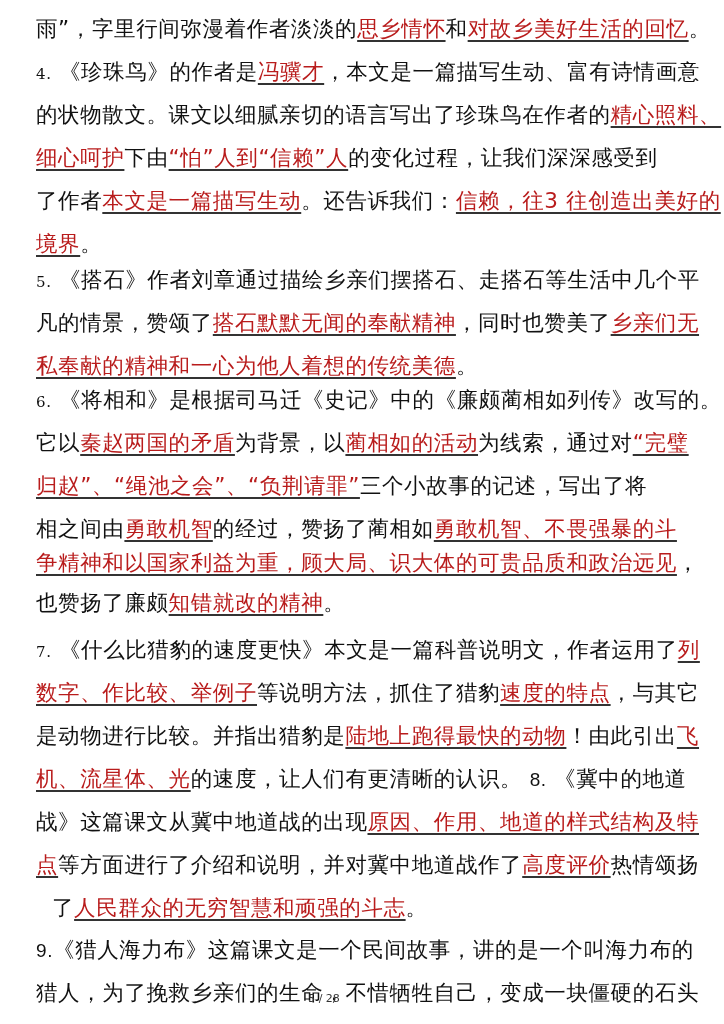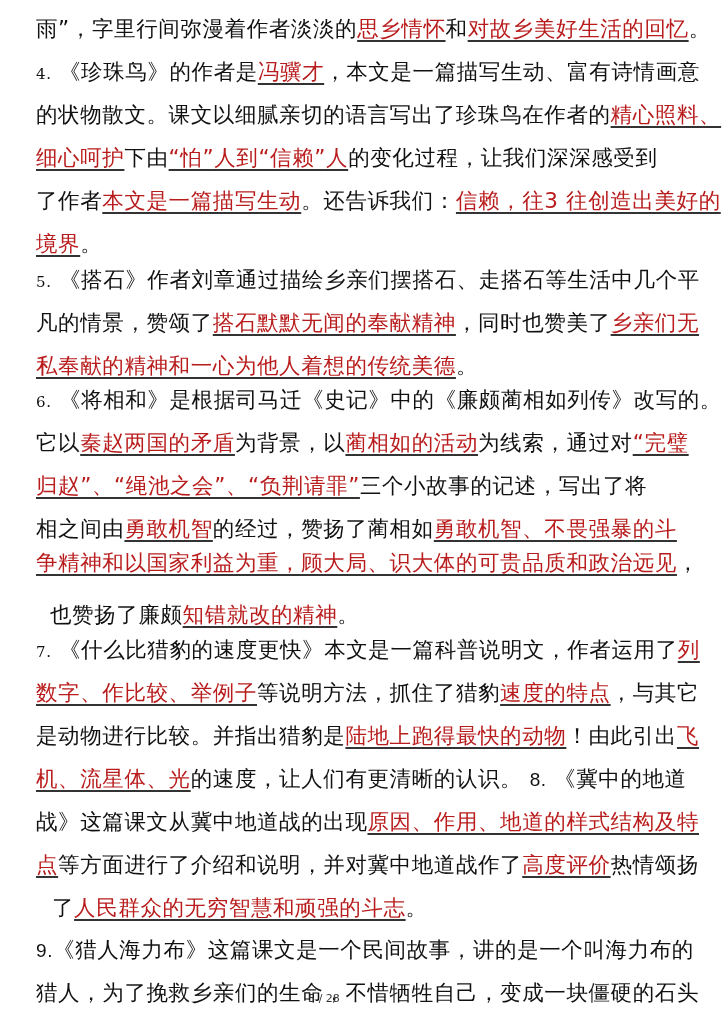--- a/index.html
+++ b/index.html
@@ -24,21 +24,21 @@
     <div class="line" style="top: 186px;"><span>了作者</span><span class="ans">本文是一篇描写生动</span><span>。还告诉我们：</span><span class="ans">信赖，往3 往创造出美好的</span></div>
     <div class="line" style="top: 229px;"><span class="ans">境界</span><span>。</span></div>
     <div class="line" style="top: 265px;"><span class="num">5.</span><span> 《搭石》作者刘章通过描绘乡亲们摆搭石、走搭石等生活中几个平</span></div>
     <div class="line" style="top: 308px;"><span>凡的情景，赞颂了</span><span class="ans">搭石默默无闻的奉献精神</span><span>，同时也赞美了</span><span class="ans">乡亲们无</span></div>
     <div class="line" style="top: 351px;"><span class="ans">私奉献的精神和一心为他人着想的传统美德</span><span>。</span></div>
     <div class="line" style="top: 385px;"><span class="num">6.</span><span> 《将相和》是根据司马迁《史记》中的《廉颇蔺相如列传》改写的。</span></div>
     <div class="line" style="top: 428px;"><span>它以</span><span class="ans">秦赵两国的矛盾</span><span>为背景，以</span><span class="ans">蔺相如的活动</span><span>为线索，通过对</span><span class="ans">“完璧</span></div>
     <div class="line" style="top: 471px;"><span class="ans">归赵”、“绳池之会”、“负荆请罪”</span><span>三个小故事的记述，写出了将</span></div>
     <div class="line" style="top: 514px;"><span>相之间由</span><span class="ans">勇敢机智</span><span>的经过，赞扬了蔺相如</span><span class="ans">勇敢机智、不畏强暴的斗</span></div>
     <div class="line" style="top: 536px; margin-top: 12px;"><span class="ans">争精神和以国家利益为重，顾大局、识大体的可贵品质和政治远见</span><span>，</span></div>
-    <div class="line" style="top: 600px; margin-left: 14px;"><span>也赞扬了廉颇</span><span class="ans">知错就改的精神</span><span>。</span></div>
+    <div class="line" style="top: 588px;"><span>也赞扬了廉颇</span><span class="ans">知错就改的精神</span><span>。</span></div>
     <div class="line" style="top: 635px;"><span class="num">7.</span><span> 《什么比猎豹的速度更快》本文是一篇科普说明文，作者运用了</span><span class="ans">列</span></div>
     <div class="line" style="top: 678px;"><span class="ans">数字、作比较、举例子</span><span>等说明方法，抓住了猎豹</span><span class="ans">速度的特点</span><span>，与其它</span></div>
     <div class="line" style="top: 721px;"><span>是动物进行比较。并指出猎豹是</span><span class="ans">陆地上跑得最快的动物</span><span>！由此引出</span><span class="ans">飞</span></div>
     <div class="line" style="top: 764px;"><span class="ans">机、流星体、光</span><span>的速度，让人们有更清晰的认识。 </span><span class="num2">8.</span><span> 《冀中的地道</span></div>
     <div class="line" style="top: 807px;"><span>战》这篇课文从冀中地道战的出现</span><span class="ans">原因、作用、地道的样式结构及特</span></div>
     <div class="line" style="top: 850px;"><span class="ans">点</span><span>等方面进行了介绍和说明，并对冀中地道战作了</span><span class="ans">高度评价</span><span>热情颂扬</span></div>
     <div class="line" style="top: 893px; margin-left: 16px;"><span>了</span><span class="ans">人民群众的无穷智慧和顽强的斗志</span><span>。</span></div>
     <div class="line" style="top: 935px;"><span class="num2">9.</span><span>《猎人海力布》这篇课文是一个民间故事，讲的是一个叫海力布的</span></div>
     <div class="line" style="top: 978px;"><span>猎人，为了挽救乡亲们的生命，不惜牺牲自己，变成一块僵硬的石头</span></div>
     <div class="line" style="top: 1021px;"><span>的故事，表现了海力布</span><span class="ans">舍己为人的高尚品德</span><span>。</span></div>

